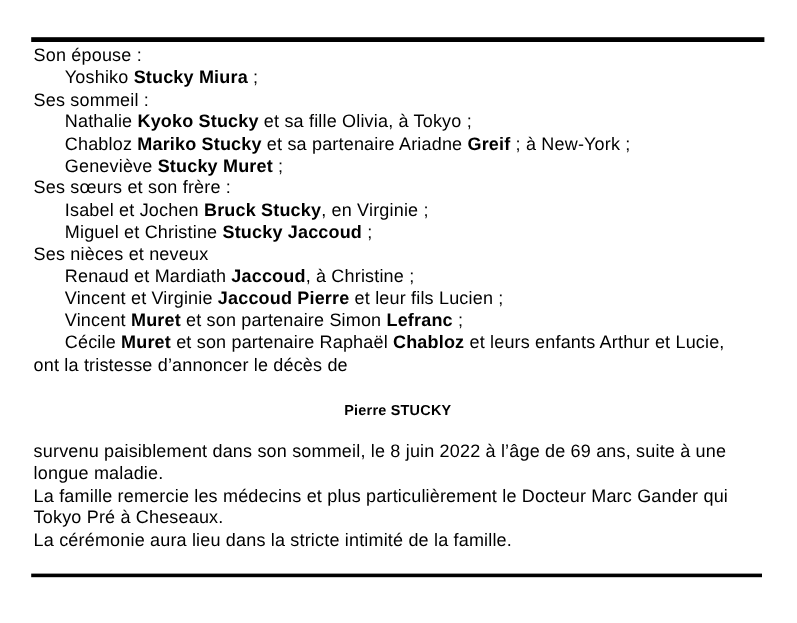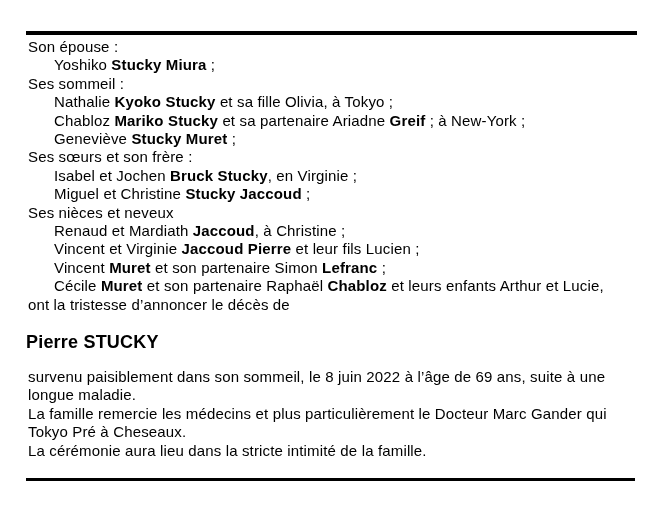--- a/index.html
+++ b/index.html
@@ -49,23 +49,23 @@
     padding-left: 26px;
   }
   .bold {
     font-weight: bold;
   }
   .deceased-name {
     position: absolute;
     left: 26px;
     top: 332px;
     width: 611px;
-    text-align: left;
+    text-align: center;
     font-weight: bold;
-    font-size: 18px;
+    font-size: 12px;
     line-height: 20px;
     letter-spacing: 0.2px;
   }
   .paragraphs {
     position: absolute;
     left: 28px;
     top: 368px;
     line-height: 18.4px;
     letter-spacing: 0.15px;
     white-space: nowrap;

